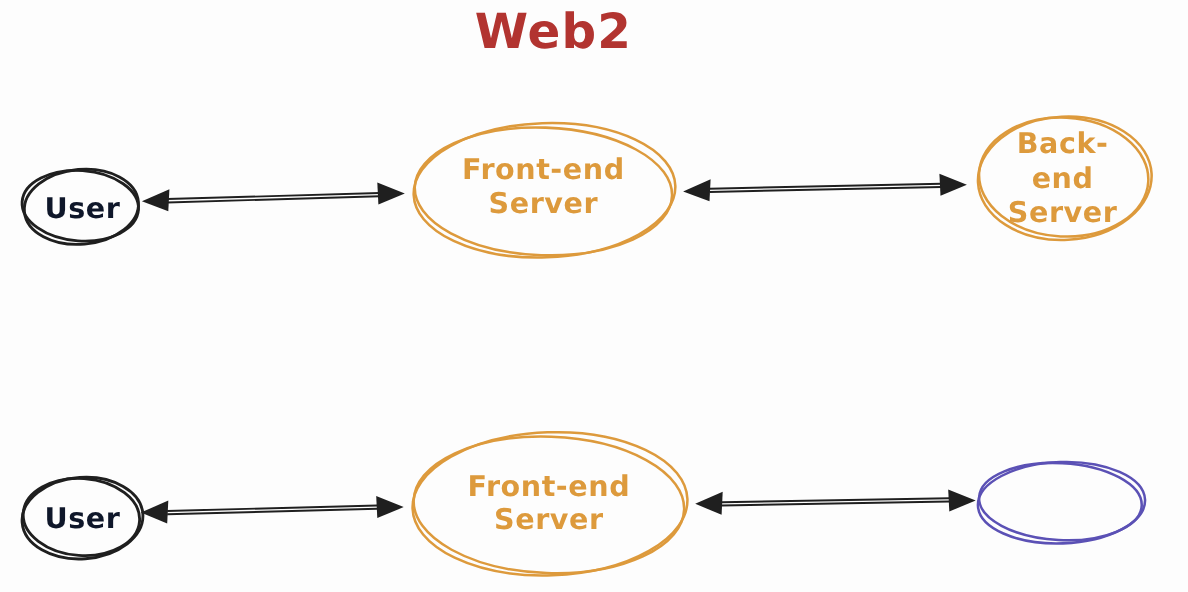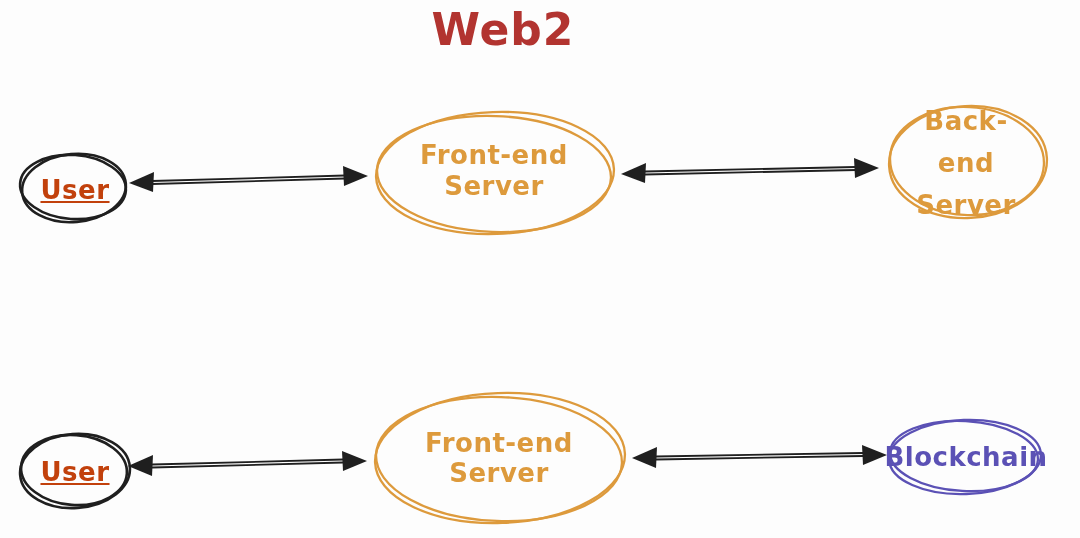--- a/index.html
+++ b/index.html
@@ -27,21 +27,21 @@
   }
   .node-label {
     position: absolute;
     transform: translate(-50%, -50%);
     text-align: center;
     white-space: pre-line;
     font-weight: 600;
     font-size: 26px;
     letter-spacing: 0.5px;
   }
-  .c-black  { color: #c2410c; text-decoration: underline; }
+  .c-black  { color: #0f172a; }
   .c-orange { color: #dd9a3c; }
   .c-purple { color: #5b51b5; }
   .two-line { line-height: 31px; }
 </style>
 </head>
 <body>
 
 <div id="canvas">
 
   <svg id="shapes" width="1080" height="538" viewBox="0 0 1080 538">
@@ -106,23 +106,22 @@
   </svg>
 
   <div class="section-title" style="left:503px; top:4px;">Web2</div>
 
 
   <div class="node-label c-black" style="left:75px; top:190px;">User</div>
 
   <div class="node-label c-orange two-line" style="left:494px; top:171px;">Front-end
 Server</div>
 
-  <div class="node-label c-orange two-line" style="left:966px; top:163px; line-height:42px;">Back-end
+  <div class="node-label c-orange two-line" style="left:966px; top:163px; line-height:31px;">Back-end
 Server</div>
 
   <div class="node-label c-black" style="left:75px; top:472px;">User</div>
 
   <div class="node-label c-orange two-line" style="left:499px; top:458px; line-height:30px;">Front-end
 Server</div>
 
-  <div class="node-label c-purple" style="left:966px; top:457px;">Blockchain</div>
 
 </div>
 
 </body></html>

